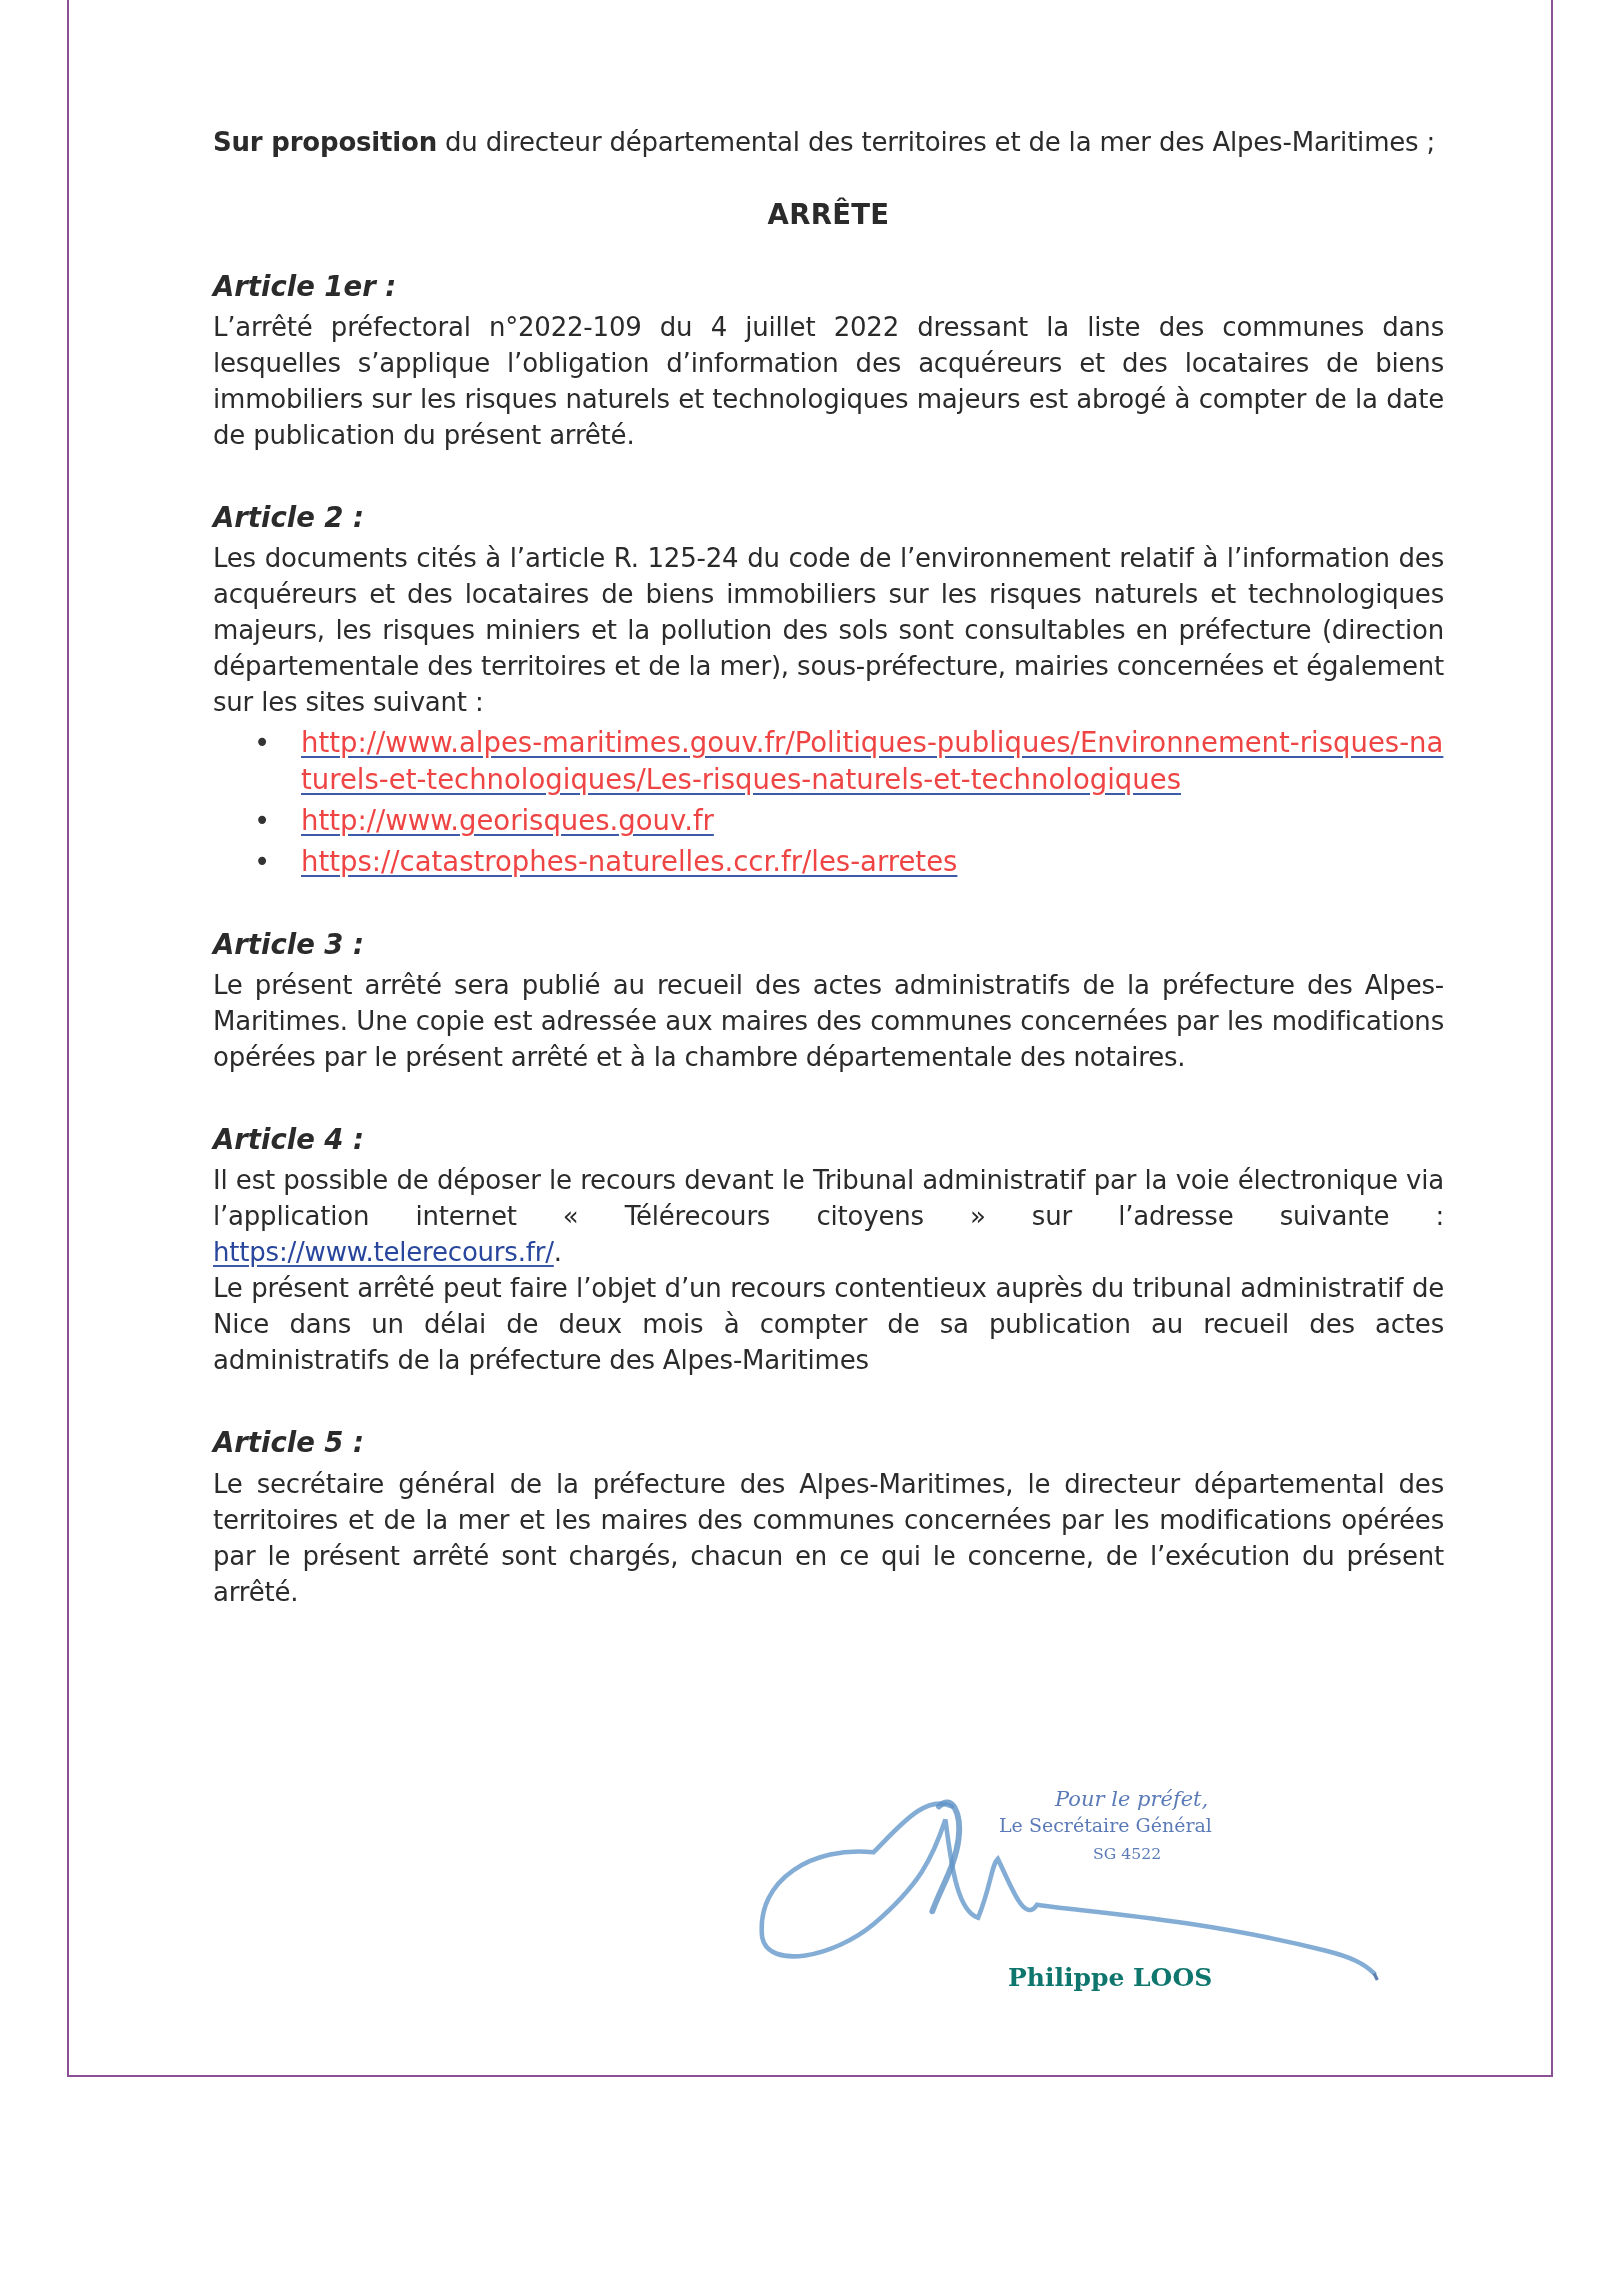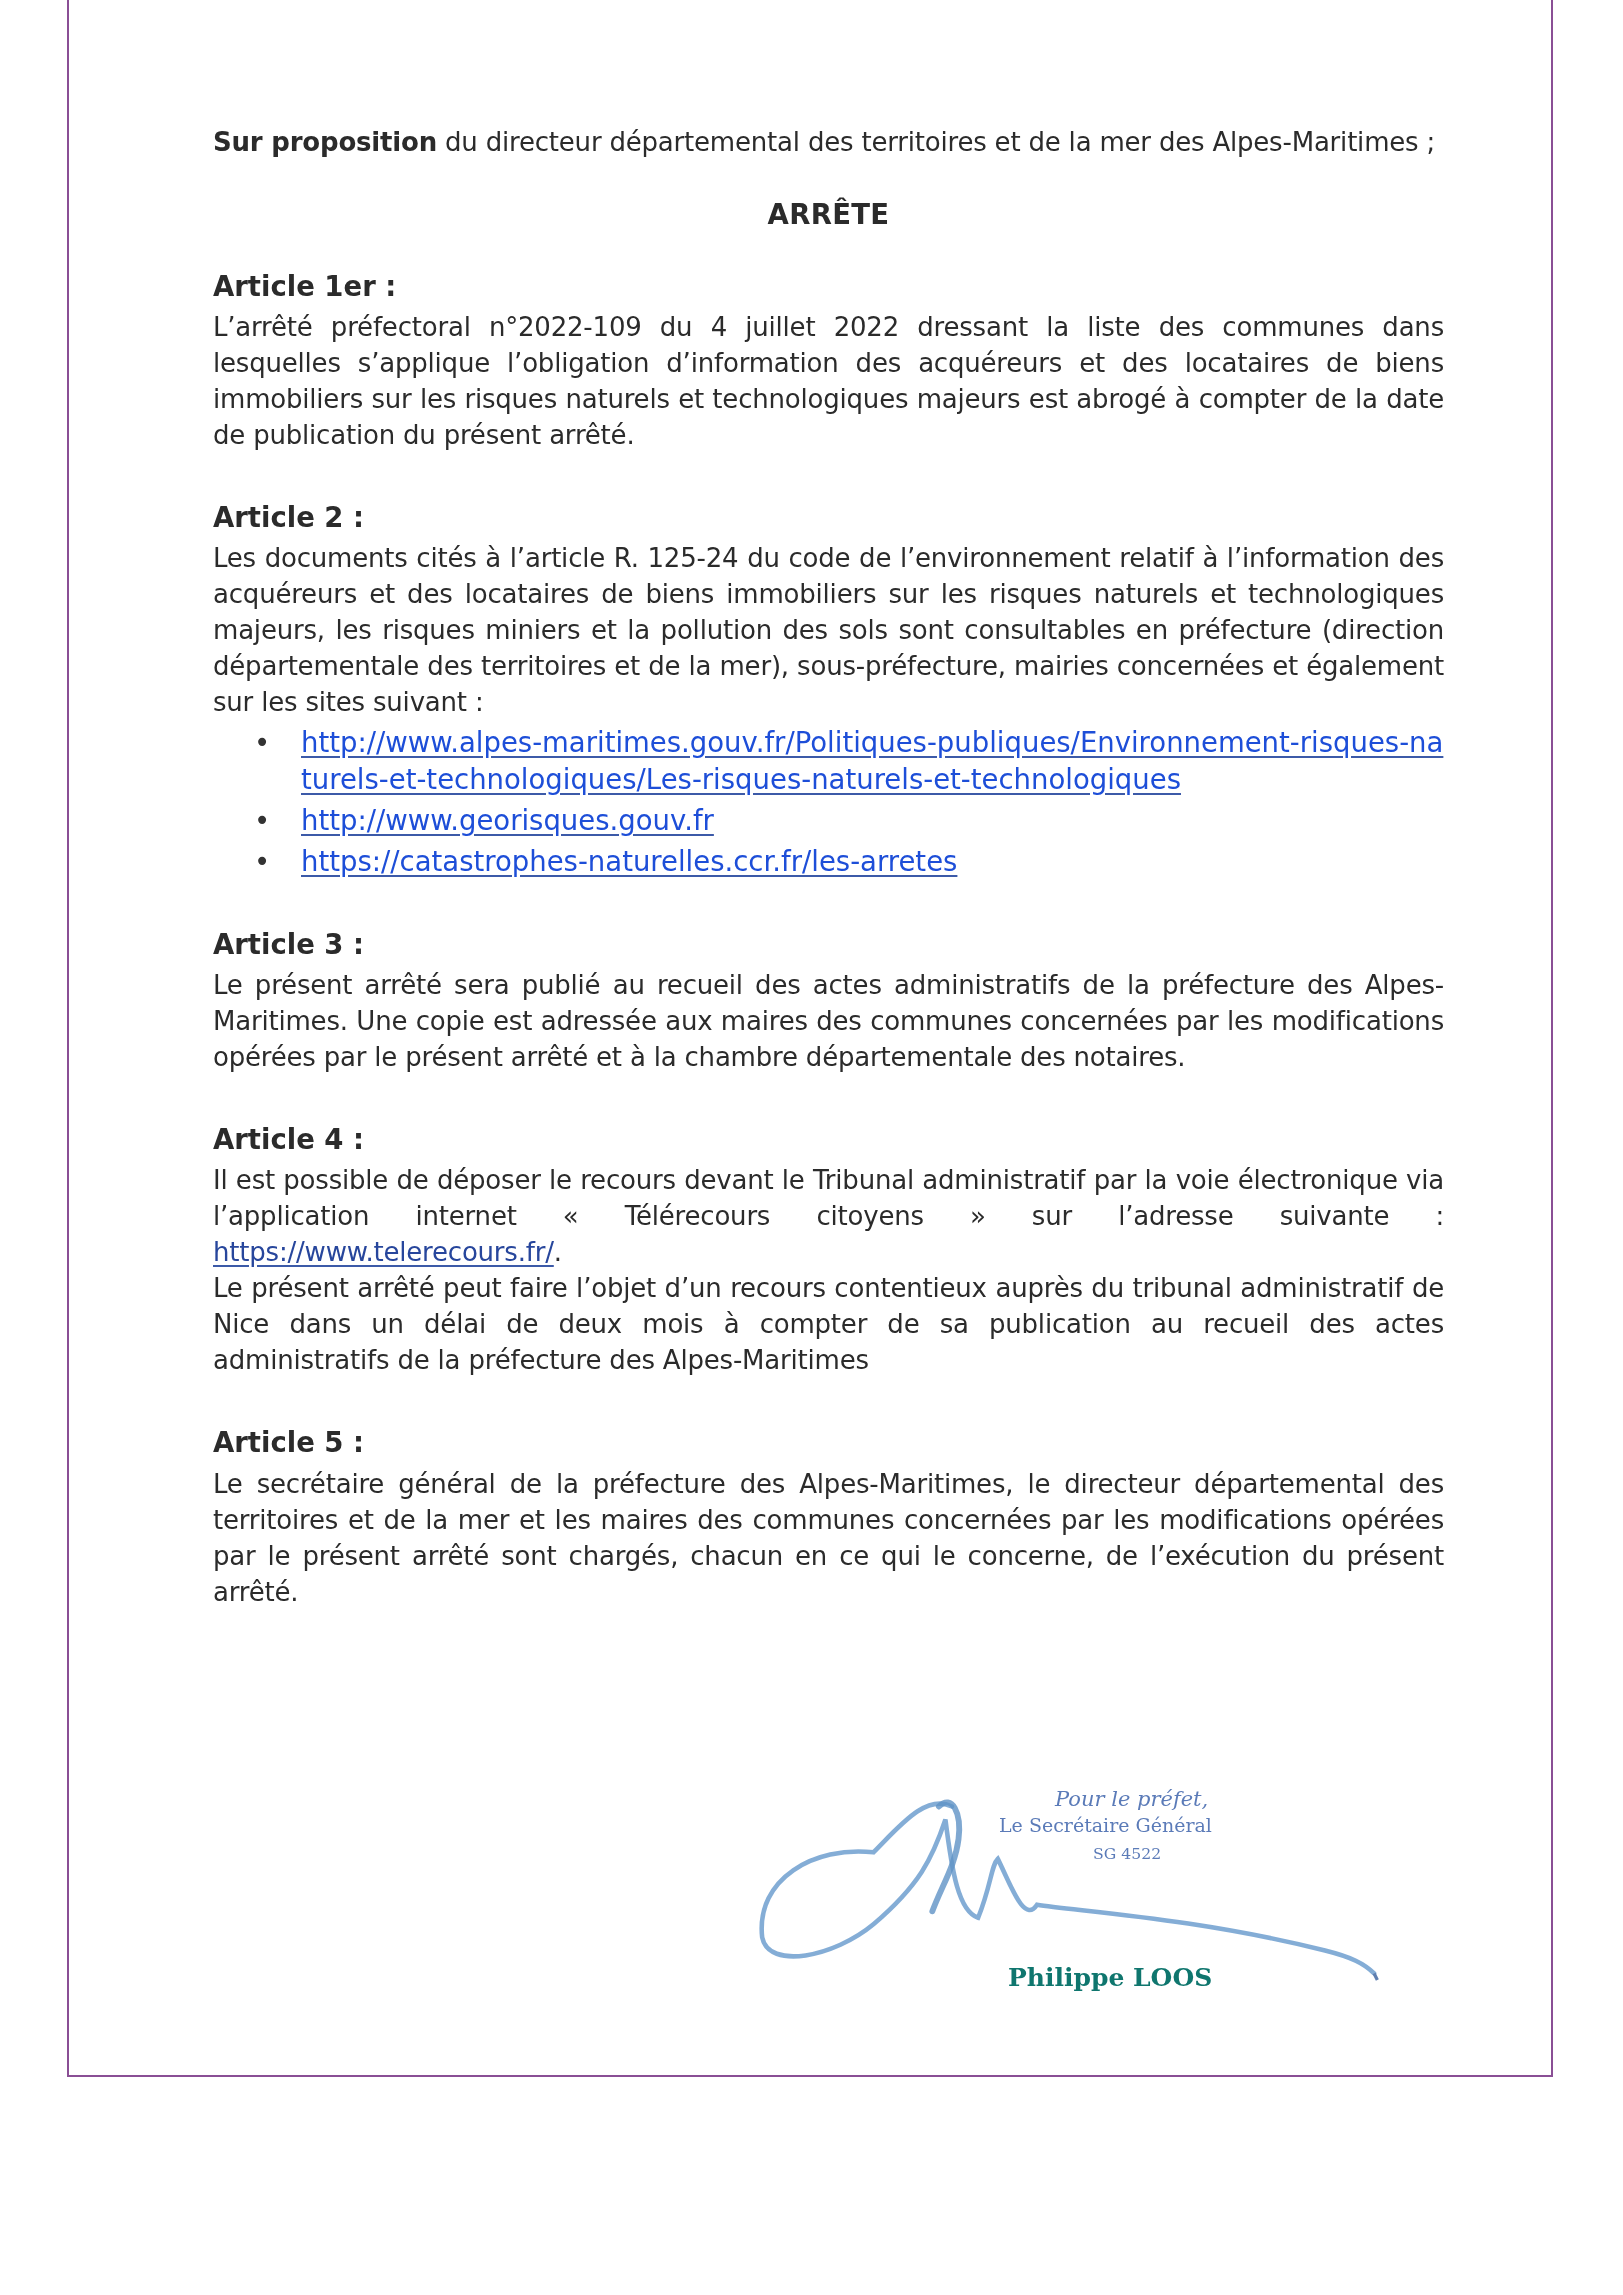--- a/index.html
+++ b/index.html
@@ -5,26 +5,26 @@
   html, body { margin:0; padding:0; background:#ffffff; }
   body { width:1623px; height:2295px; position:relative; overflow:hidden;
          font-family:"DejaVu Sans", sans-serif; color:#2b2b2b; }
   .frame { position:absolute; left:67px; top:-2.6px; width:1486px; height:2080px;
            border:2.6px solid #8a4f95; box-sizing:border-box; background:#fff; }
   .content { position:absolute; left:213px; top:124px; width:1231px; }
   .para { font-size:26px; line-height:36px; text-align:justify; margin:0; letter-spacing:-0.2px; }
   .para b { font-weight:bold; }
   .title { text-align:center; font-weight:bold; font-size:27.5px; line-height:36px;
            margin:36px 0 36px 0; letter-spacing:0.3px; }
-  .art-head { font-weight:bold; font-size:27.5px; line-height:36px; margin:0 0 5.2px 0; }
+  .art-head { font-weight:bold; font-size:27.5px; line-height:36px; margin:0 0 5.2px 0;font-style:italic; }
   .article { margin-bottom:46px; }
   ul.links { list-style:none; padding:0; margin:3.9px 0 0 0; }
   ul.links li { position:relative; padding-left:88px; font-size:27.5px; line-height:37px; margin-bottom:3.9px; }
   ul.links li .bullet { position:absolute; left:41px; top:0; color:#333; }
-  a.link { color:#1d4ed8; text-decoration:underline; text-decoration-color:#3c5aa8; text-underline-offset:3.9px; }
+  a.link { color:#ef4444; text-decoration:underline; text-decoration-color:#3c5aa8; text-underline-offset:3.9px; }
   .para a.link { color:#27469c; }
   .para2 { margin-top:5.2px; }
   .sig { position:absolute; left:736px; top:1754px; width:733px; height:249px; }
   .sig svg { position:absolute; left:0; top:0; }
   .sig-text { position:absolute; font-family:"DejaVu Serif", serif; color:#5b7bb8; }
   .sig-pour { left:319px; top:33px; font-size:21px; font-style:italic; }
   .sig-role { left:263px; top:60px; font-size:19px; }
   .sig-code { left:357px; top:90px; font-size:15.7px; }
   .sig-name { left:272px; top:209px; font-size:25px; color:#0f766e; font-weight:bold; }
 </style>

